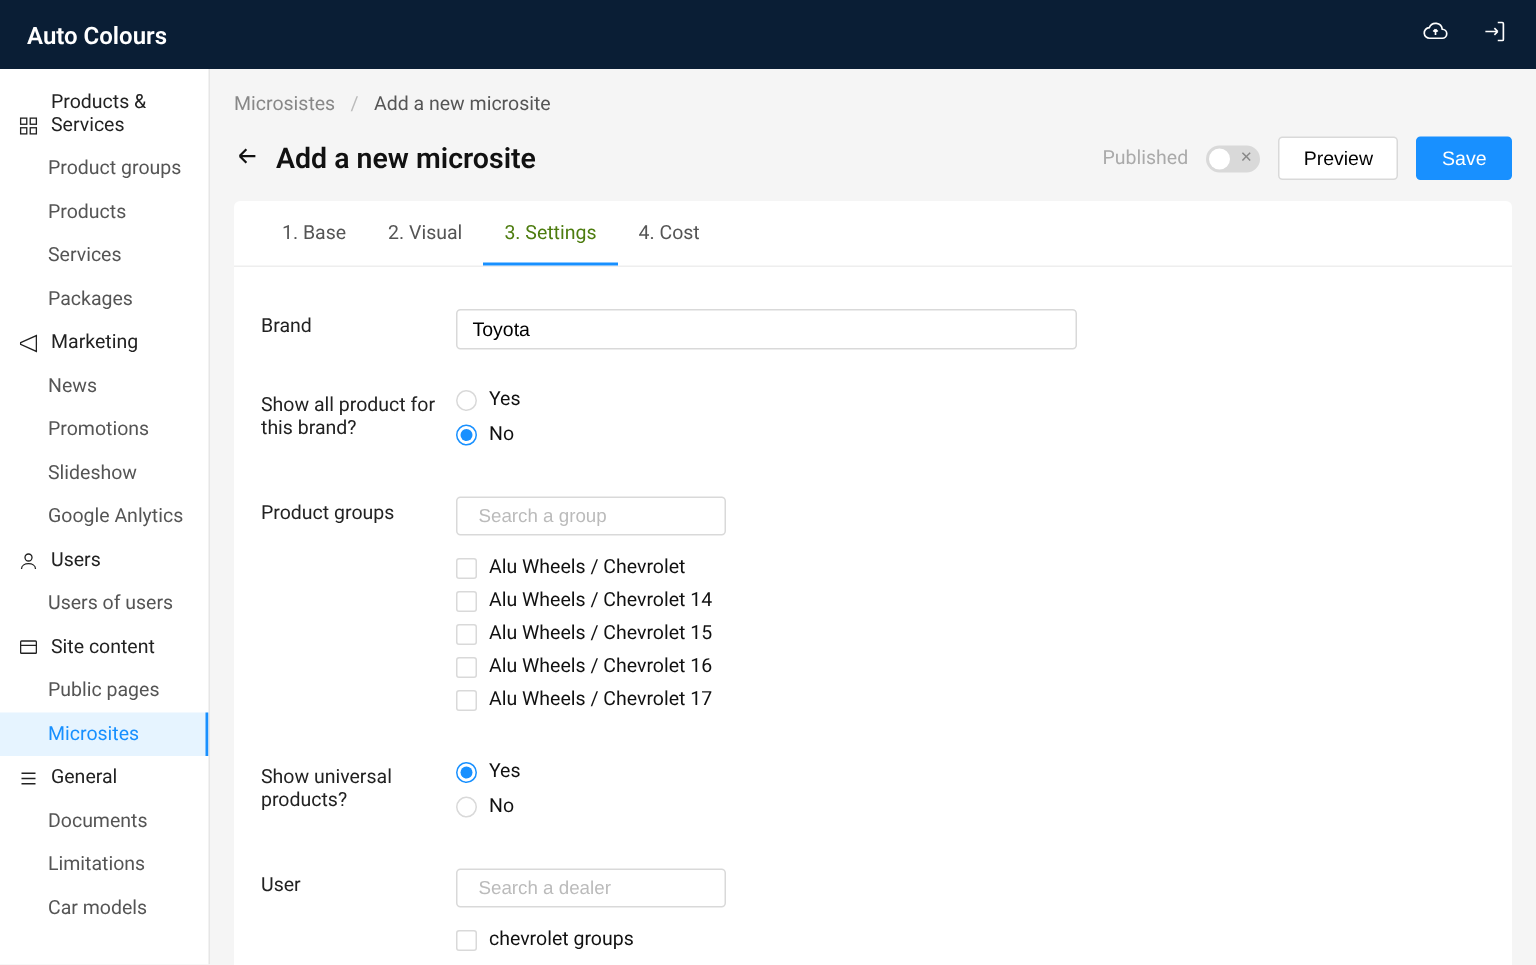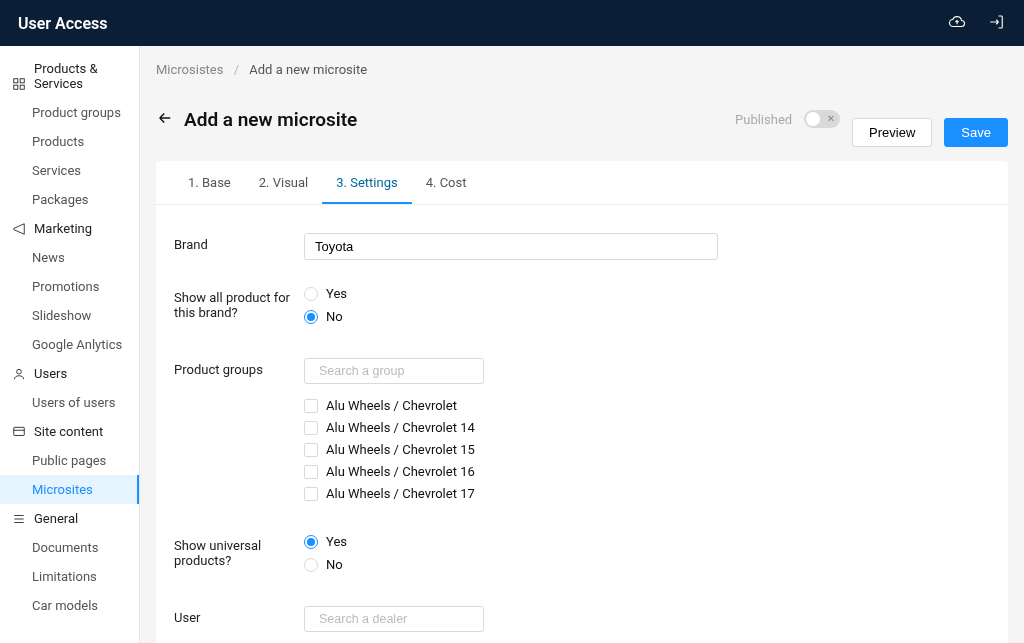--- a/index.html
+++ b/index.html
@@ -20,47 +20,47 @@
 .breadcrumb .current { color: #555; }
 .page-header { display: flex; align-items: center; justify-content: space-between; margin-bottom: 14px; }
 .page-header-left { display: flex; align-items: center; gap: 10px; }
 .page-header-left svg { width: 18px; height: 18px; stroke: #111; fill: none; stroke-width: 2; }
 .page-title { font-size: 19px; font-weight: 600; }
 .page-header-right { display: flex; align-items: center; gap: 12px; }
 .published-label { font-size: 13px; color: #aaa; }
 .toggle { width: 36px; height: 18px; background: #d9d9d9; border-radius: 9px; position: relative; cursor: pointer; }
 .toggle::before { content: ""; position: absolute; width: 14px; height: 14px; background: #fff; border-radius: 50%; top: 2px; left: 2px; }
 .toggle::after { content: "✕"; position: absolute; right: 5px; top: 0; font-size: 10px; color: #888; line-height: 18px; }
-.btn { padding: 6px 16px; border: 1px solid #d9d9d9; background: #fff; border-radius: 3px; font-size: 13px; cursor: pointer; margin-top: 27px; }
+.btn { padding: 6px 16px; border: 1px solid #d9d9d9; background: #fff; border-radius: 3px; font-size: 13px; cursor: pointer; }
 .btn-primary { background: #1890ff; border-color: #1890ff; color: #fff; }
 .card { background: #fff; border-radius: 4px; }
 .tabs { display: flex; border-bottom: 1px solid #eee; padding: 0 18px; }
 .tab { padding: 14px 14px 12px; font-size: 13px; color: #555; cursor: pointer; border-bottom: 2px solid transparent; }
-.tab.active { color: #0369a1; border-bottom-color: #1890ff; }
+.tab.active { color: #4d7c0f; border-bottom-color: #1890ff; }
 .form { padding: 28px 18px; }
 .form-row { display: flex; margin-bottom: 26px; }
 .form-label { width: 130px; font-size: 13px; color: #222; padding-top: 4px; flex-shrink: 0; }
 .form-control { flex: 1; max-width: 540px; }
 .text-input { width: 414px; padding: 5px 10px; border: 1px solid #d9d9d9; border-radius: 3px; font-size: 13px; }
 .search-input-wrap { width: 180px; border: 1px solid #d9d9d9; border-radius: 3px; padding: 5px 8px; display: flex; align-items: center; gap: 6px; margin-bottom: 14px; }
 .search-input-wrap svg { width: 11px; height: 11px; stroke: #bbb; fill: none; stroke-width: 2; }
 .search-input { border: none; outline: none; font-size: 12.5px; flex: 1; }
 .search-input::placeholder { color: #bbb; }
 .radio-row { display: flex; align-items: center; gap: 8px; margin-bottom: 8px; font-size: 13px; }
 .radio { width: 14px; height: 14px; border: 1px solid #d9d9d9; border-radius: 50%; position: relative; flex-shrink: 0; }
 .radio.checked { border-color: #1890ff; }
 .radio.checked::after { content: ""; position: absolute; width: 8px; height: 8px; background: #1890ff; border-radius: 50%; top: 2px; left: 2px; }
 .check-row { display: flex; align-items: center; gap: 8px; margin-bottom: 7px; font-size: 13px; }
 .checkbox { width: 14px; height: 14px; border: 1px solid #d9d9d9; border-radius: 2px; flex-shrink: 0; }
 </style>
 </head>
 <body>
 
 <div class="topbar">
-  <div class="brand">User Access</div>
+  <div class="brand">Auto Colours</div>
   <div class="topbar-icons">
     <span><svg viewBox="0 0 24 24">
           <path d="M18 18a4 4 0 0 0 0-8 6 6 0 0 0-11.5-1.5A4.5 4.5 0 0 0 7 18h11z"></path>
           <path d="M12 15v-5m0 0l-2 2m2-2l2 2"></path>
         </svg></span>
     <span><svg viewBox="0 0 24 24">
           <path d="M14 4h4a1 1 0 0 1 1 1v14a1 1 0 0 1-1 1h-4"></path>
           <path d="M3 12h11m0 0l-3-3m3 3l-3 3"></path>
         </svg></span>
   </div>

